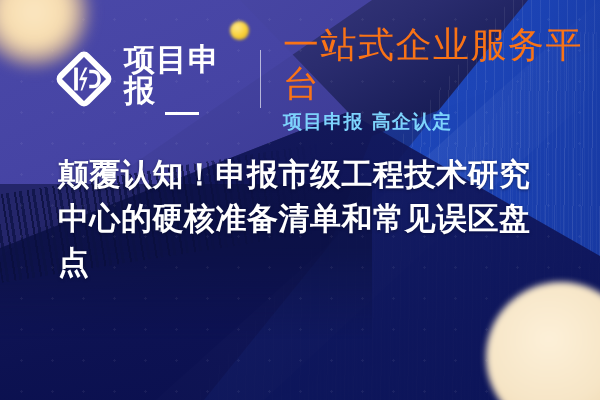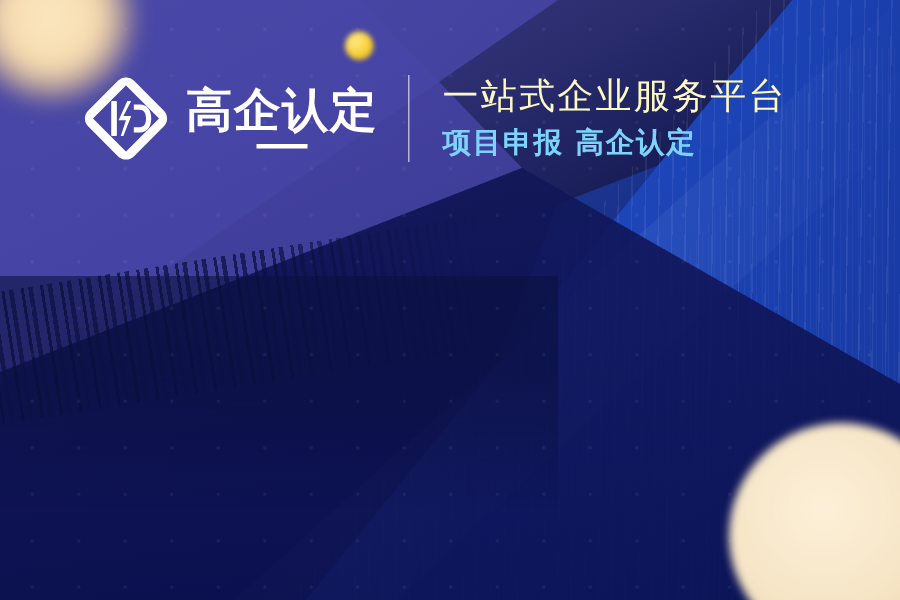--- a/index.html
+++ b/index.html
@@ -177,21 +177,21 @@
     font-family:"Liberation Sans",sans-serif;
   }
 
   .divider{
     width:1px;height:58px;background:rgba(255,255,255,.62);
     margin:0 22px 0 20px;flex:0 0 1px;
   }
 
   .tagline{display:flex;flex-direction:column;justify-content:center;}
   .tagline-main{
-    font-size:24px;line-height:1.08;color:#fef9c3;font-weight:400;
+    font-size:36px;line-height:1.08;color:#f97316;font-weight:400;
     letter-spacing:1.5px;
     font-family:"DejaVu Sans","Liberation Sans",sans-serif;
   }
   .tagline-sub{
     font-size:19px;line-height:1.1;color:#7dd3fc;font-weight:bold;
     letter-spacing:1.2px;margin-top:7px;
     font-family:"DejaVu Sans","Liberation Sans",sans-serif;
   }
 
   
@@ -237,31 +237,32 @@
         </g>
         <path d="M50 6 C53 6 55 7 57 9 L91 43 C95 47 95 53 91 57 L57 91 C53 95 47 95 43 91 L9 57 C5 53 5 47 9 43 L43 9 C45 7 47 6 50 6 Z" fill="none" stroke="#ffffff" stroke-width="6.5" stroke-linejoin="round"></path>
         <g fill="#ffffff">
           <rect x="33" y="30" width="6.5" height="40" rx="1"></rect>
           <path d="M56 30 L47 47 L56 47 L47 70 L44 70 L50 52 L41.5 52 L51.5 30 Z"></path>
           <path d="M59 34 h7 c8 0 13 6 13 16 c0 10 -5 16 -13 16 h-7 v-6 h6.5 c5 0 7.5 -3.6 7.5 -10 c0 -6.4 -2.5 -10 -7.5 -10 H59 Z"></path>
         </g>
       </svg>
 
       <div class="brand-words">
-        <div class="brand-cn">高企认定</div>
+        <div class="brand-cn">项目申报</div>
         <div class="brand-en-row">
           <span class="rule"></span>
           <span class="rule"></span>
         </div>
       </div>
     </div>
 
     <div class="divider"></div>
 
     <div class="tagline">
       <div class="tagline-main">一站式企业服务平台</div>
       <div class="tagline-sub">项目申报 高企认定</div>
     </div>
 
   </div>
 
+  <div class="title">颠覆认知！申报市级工程技术研究中心的硬核准备清单和常见误区盘点</div>
 
 </div>
 
 </body></html>

